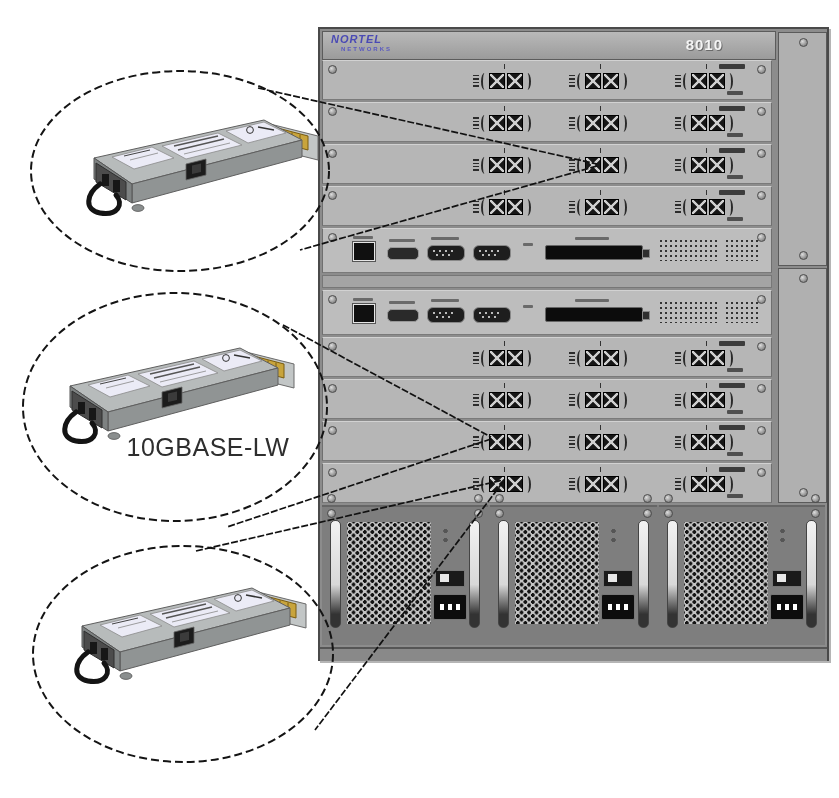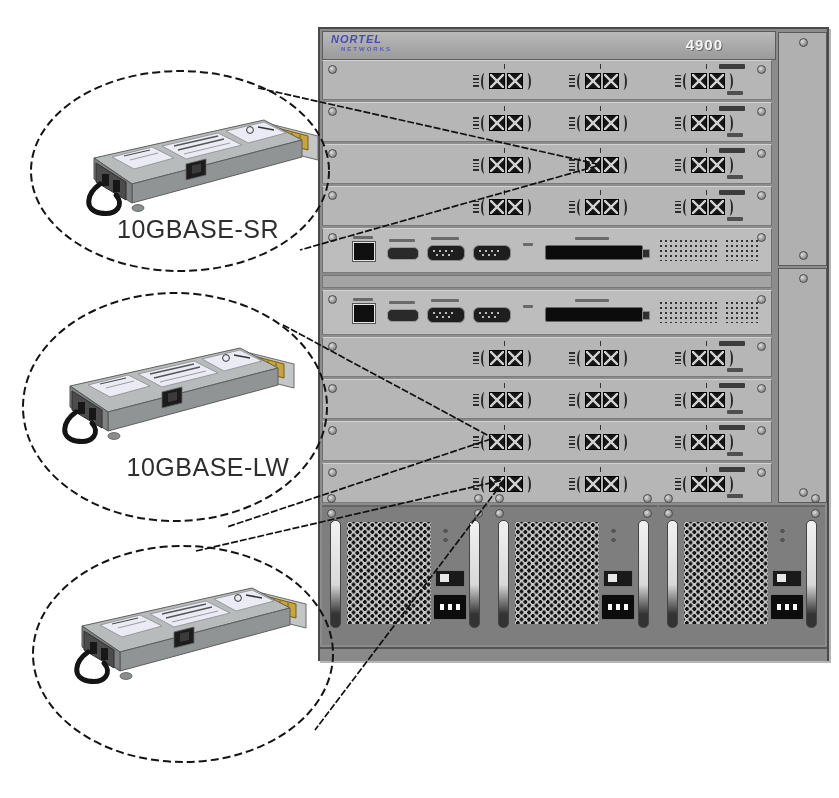--- a/index.html
+++ b/index.html
@@ -96,37 +96,37 @@
   .inlet:after{content:"";position:absolute;left:6px;top:9px;width:20px;height:6px;
         background:linear-gradient(90deg,#fff 0 4px,transparent 4px 8px,#fff 8px 12px,transparent 12px 16px,#fff 16px 20px);}
   .psu .c1{left:4px;top:3px;} .psu .c2{right:4px;top:3px;}
   .psu .c3{left:4px;bottom:3px;top:auto;} .psu .c4{right:4px;bottom:3px;top:auto;}
 
   #bottom-rail{position:absolute;left:0;top:618px;width:507px;height:12px;background:#898989;border-top:2px solid #555;}
 
   
   .callout-label{position:absolute;width:170px;text-align:center;font-size:25px;color:#2e2e2e;letter-spacing:0.5px;}
   #lab-sr{left:113px;top:215px;}
-  #lab-lw{left:123px;top:453px;}
+  #lab-lw{left:123px;top:433px;}
   #lab-zw{left:138px;top:694px;}
 
   #overlay{position:absolute;left:0;top:0;z-index:10;pointer-events:none;}
 </style>
 </head>
 <body>
 
 <div id="stage">
 
   <div id="chassis">
     <div id="chassis-header">
       <span class="brand">
         <span class="b1">NORTEL</span>
         <span class="b2">NETWORKS</span>
       </span>
-      <span class="model">4900</span>
+      <span class="model">8010</span>
     </div>
 
     <div id="cards">
       <div class="slot" data-slot="port">
   <div class="card">
     <span class="screw sl"></span>
     <div class="pgroup g1">
       <span class="pg-tick"></span>
       <span class="pg-inner">
         <span class="pg-led"></span>
@@ -574,15 +574,14 @@
     <use href="#xfp" transform="translate(54,568)"></use>
 
     <line x1="258" y1="88" x2="597" y2="164" stroke="#111" stroke-width="1.7" stroke-dasharray="7 2"></line>
     <line x1="597" y1="166" x2="300" y2="250" stroke="#111" stroke-width="1.7" stroke-dasharray="7 2"></line>
     <line x1="283" y1="325" x2="491" y2="437" stroke="#111" stroke-width="1.7" stroke-dasharray="7 2"></line>
     <line x1="491" y1="439" x2="227" y2="527" stroke="#111" stroke-width="1.7" stroke-dasharray="7 2"></line>
     <line x1="196" y1="551" x2="503" y2="480" stroke="#111" stroke-width="1.7" stroke-dasharray="7 2"></line>
     <line x1="503" y1="482" x2="315" y2="730" stroke="#111" stroke-width="1.7" stroke-dasharray="7 2"></line>
   </svg>
 
-  <div class="callout-label" id="lab-sr">10GBASE-SR</div>
   <div class="callout-label" id="lab-lw">10GBASE-LW</div>
 </div>
 
 </body></html>

